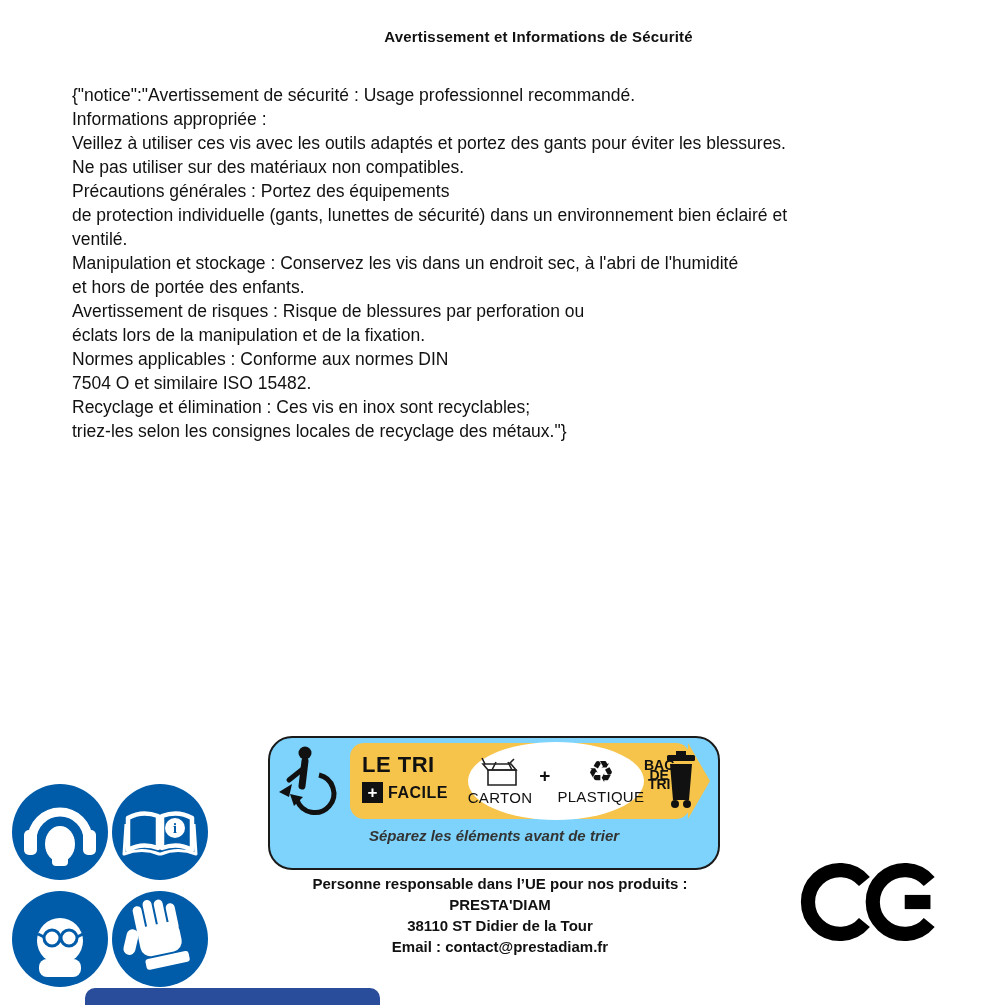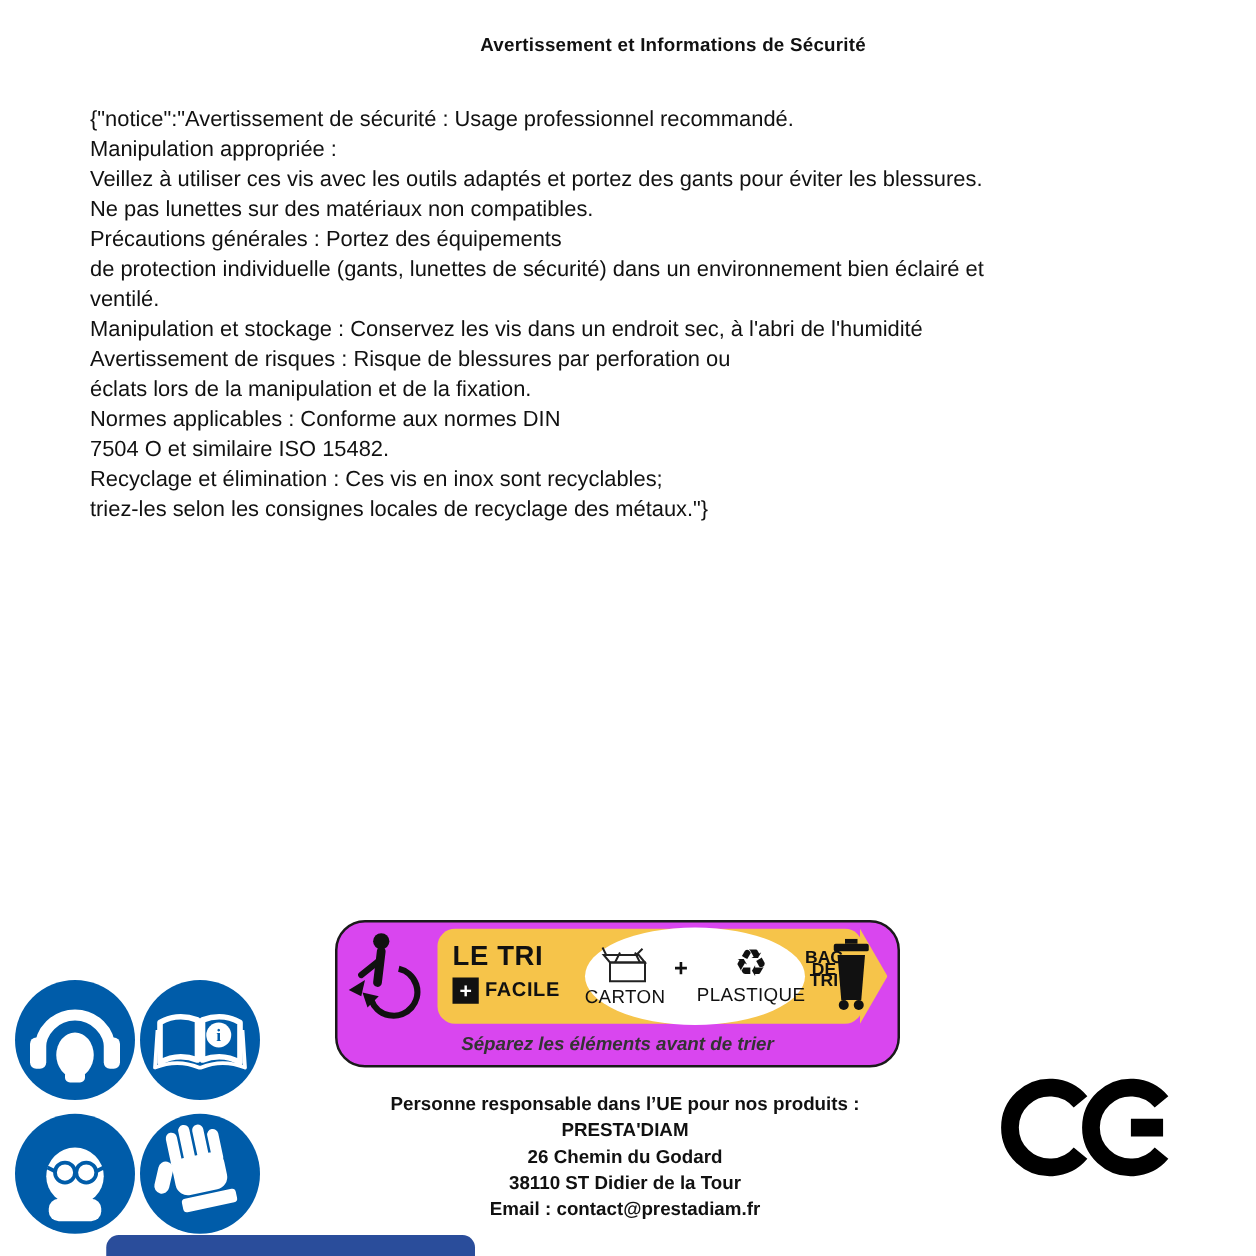--- a/index.html
+++ b/index.html
@@ -23,22 +23,22 @@
     column-gap:4px;row-gap:11px;
   }
   .mandatory-circle{
     width:96px;height:96px;border-radius:50%;
     background:var(--safety_blue,#005ca9);
     display:flex;align-items:center;justify-content:center;
   }
   
   .fr-label{position:absolute;left:269px;top:752px;font-size:13px;font-weight:normal;}
   .tri-banner{
-    position:absolute;left:268px;top:736px;width:452px;height:118px;
-    background:#d946ef;border:2px solid #1a1a1a;border-radius:24px;
+    position:absolute;left:268px;top:736px;width:452px;height:134px;
+    background:#7dd3fc;border:2px solid #1a1a1a;border-radius:24px;
     box-sizing:border-box;overflow:hidden;
   }
   .triman{position:absolute;left:8px;top:4px;width:70px;height:78px;}
   .yellow-band{
     position:absolute;left:80px;top:5px;width:340px;height:76px;
     background:var(--tri_yellow,#f6c44a);border-radius:14px;
   }
   .yellow-point{
     position:absolute;left:418px;top:5px;width:22px;height:76px;
     background:var(--tri_yellow,#f6c44a);
@@ -85,27 +85,28 @@
     background:var(--strip_blue,#2a4d9b);border-radius:10px 10px 0 0;
   }
 </style>
 </head>
 <body>
 
 <div class="page-title">Avertissement et Informations de Sécurité</div>
 
 <div class="notice-block">
   <div>{"notice":"Avertissement de sécurité : Usage professionnel recommandé.</div>
-  <div>Manipulation appropriée :</div>
+  <div>Informations appropriée :</div>
   <div>Veillez à utiliser ces vis avec les outils adaptés et portez des gants pour éviter les blessures.</div>
-  <div>Ne pas lunettes sur des matériaux non compatibles.</div>
+  <div>Ne pas utiliser sur des matériaux non compatibles.</div>
   <div>Précautions générales : Portez des équipements</div>
   <div>de protection individuelle (gants, lunettes de sécurité) dans un environnement bien éclairé et</div>
   <div>ventilé.</div>
   <div>Manipulation et stockage : Conservez les vis dans un endroit sec, à l'abri de l'humidité</div>
+  <div>et hors de portée des enfants.</div>
   <div>Avertissement de risques : Risque de blessures par perforation ou</div>
   <div>éclats lors de la manipulation et de la fixation.</div>
   <div>Normes applicables : Conforme aux normes DIN</div>
   <div>7504 O et similaire ISO 15482.</div>
   <div>Recyclage et élimination : Ces vis en inox sont recyclables;</div>
   <div>triez-les selon les consignes locales de recyclage des métaux."}</div>
 </div>
 
 <div class="icon-grid">
 
@@ -206,21 +207,20 @@
     <circle cx="9" cy="53" r="4" fill="#111"></circle>
     <circle cx="21" cy="53" r="4" fill="#111"></circle>
   </svg>
 
   <div class="tagline">Séparez les éléments avant de trier</div>
 </div>
 
 <div class="responsible">
   <div>Personne responsable dans l’UE pour nos produits :</div>
   <div>PRESTA'DIAM</div>
-  <div>26 Chemin du Godard</div>
   <div>38110 ST Didier de la Tour</div>
   <div>Email : contact@prestadiam.fr</div>
 </div>
 
 <svg class="ce-mark" width="142" height="104" viewBox="0 0 160 100" aria-label="CE">
   <path d="M72.6,26.9 A36,36 0 1 0 72.6,73.1" stroke="#000" stroke-width="16" fill="none"></path>
   <path d="M145.6,26.9 A36,36 0 1 0 145.6,73.1" stroke="#000" stroke-width="16" fill="none"></path>
   <path d="M118,50 L147,50" stroke="#000" stroke-width="16" fill="none"></path>
 </svg>
 

